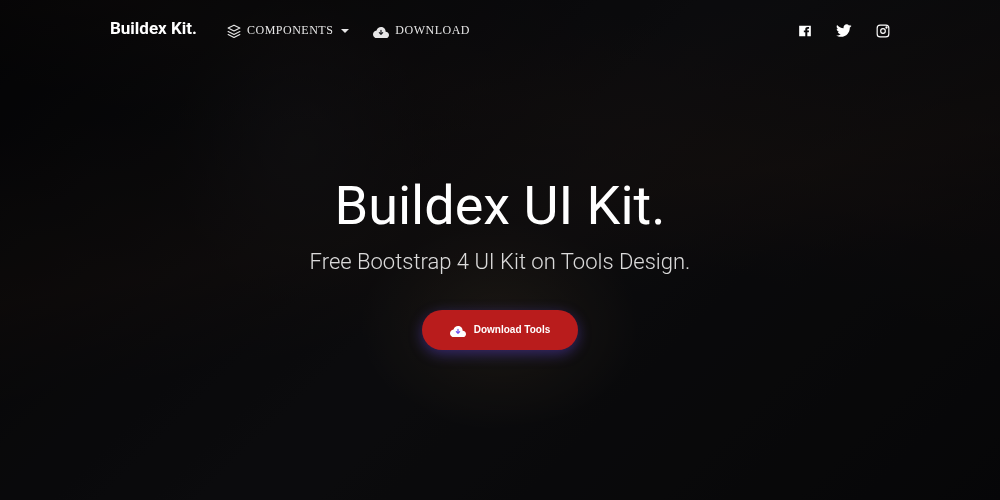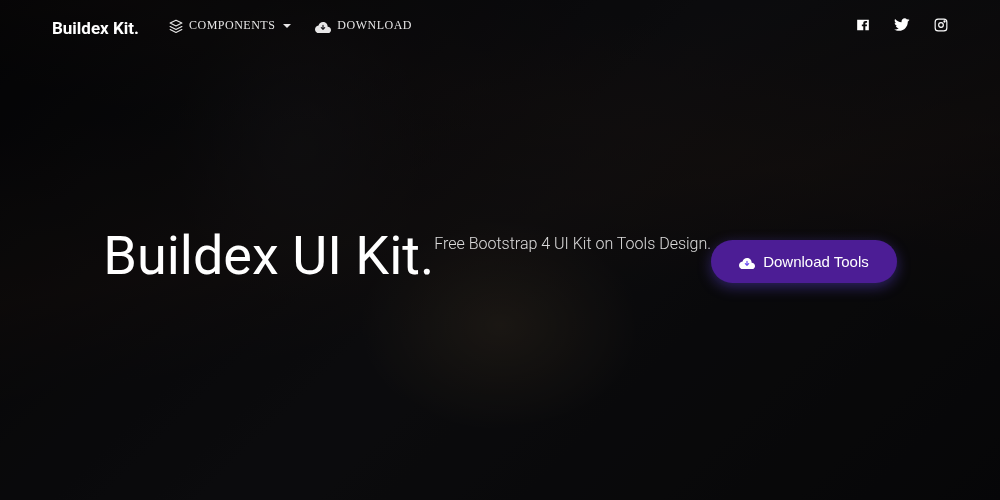--- a/index.html
+++ b/index.html
@@ -39,22 +39,22 @@
     .overlay {
       position: relative;
       z-index: 10;
       width: 100%;
       height: 100%;
       display: flex;
       flex-direction: column;
     }
     .navbar {
       display: flex;
-      align-items: flex-start;
-      padding: 18px 52px;
+      align-items: flex-end;
+      padding: 18px 110px;
       gap: 24px;
     }
     .brand {
       color: #fff;
       font-weight: 700;
       font-size: 17px;
       margin-right: 6px;
     }
     .nav-link {
       color: rgba(255, 255, 255, 0.9);
@@ -84,49 +84,50 @@
       width: 0;
       height: 0;
       border-left: 4px solid transparent;
       border-right: 4px solid transparent;
       border-top: 4px solid rgba(255,255,255,0.9);
       margin-left: 2px;
     }
     .hero-content {
       flex: 1;
       display: flex;
-      flex-direction: row;
+      flex-direction: column;
       align-items: center;
       justify-content: center;
       padding-bottom: 33px;
     }
     .hero-title {
       color: #fff;
       font-size: 54px;
       font-weight: 400;
       margin-bottom: 12px;
     }
     .hero-subtitle {
       color: rgba(255, 255, 255, 0.85);
-      font-size: 16px;
+      font-size: 22px;
       font-weight: 300;
       margin-bottom: 36px;
     }
     .cta-button {
-      background: #4c1d95;
+      background: #b91c1c;
       color: #fff;
       border: none;
       border-radius: 999px;
       padding: 13px 28px;
-      font-size: 15px;
+      font-size: 10px;
       cursor: pointer;
       display: flex;
       align-items: center;
       gap: 8px;
       box-shadow: 0 4px 14px rgba(106, 76, 240, 0.4);
+      font-weight: bold;
     }
     svg {
       display: block;
     }
   </style>
 </head>
 <body>
 
 <div class="hero-bg"></div>
 

